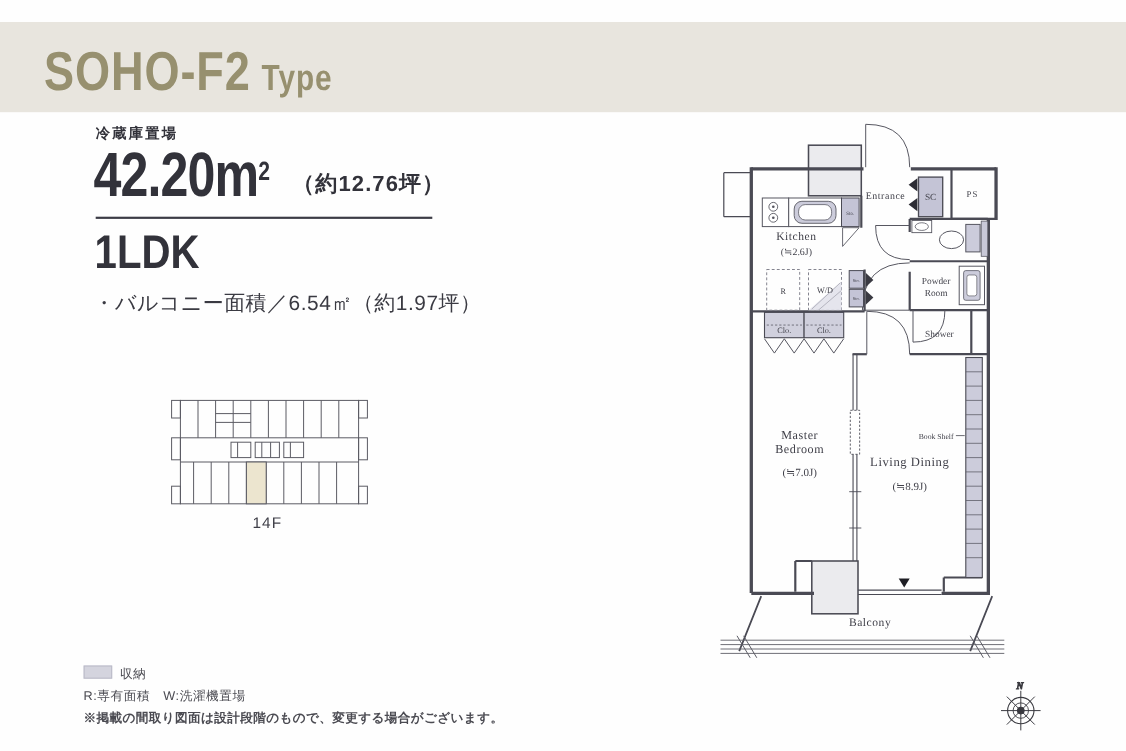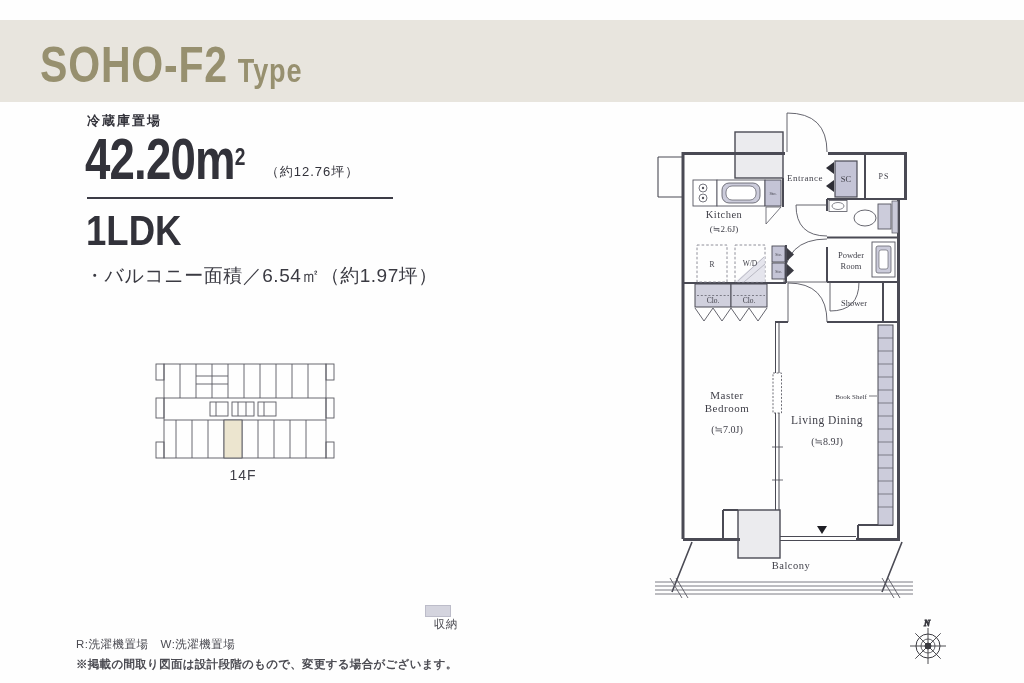--- a/index.html
+++ b/index.html
@@ -24,36 +24,36 @@
   .title-main{font-size:50px;font-weight:bold;letter-spacing:1px;}
   .title-sub{font-size:33px;font-weight:bold;letter-spacing:1px;}
   
   .area-label{position:absolute;left:87px;top:112px;font-size:13px;font-weight:bold;letter-spacing:2px;}
   .area-row{position:absolute;left:85px;top:131px;display:flex;align-items:flex-end;gap:12px;}
   .area-big{
     display:inline-block;font-size:57px;font-weight:bold;line-height:1;
     transform:scaleX(.8);transform-origin:left bottom;letter-spacing:-1px;
   }
   .area-sup{font-size:24px;vertical-align:14px;letter-spacing:0;}
-  .area-tsubo{font-size:13px;font-weight:normal;margin-left:-32px;margin-bottom:7px;letter-spacing:1px;}
+  .area-tsubo{font-size:20px;font-weight:bold;margin-left:-32px;margin-bottom:7px;letter-spacing:1px;}
   .info-divider{position:absolute;left:87px;top:197px;width:306px;height:2px;background:#3c3c46;}
   .plan-type{
     position:absolute;left:86px;top:209px;font-size:43px;font-weight:bold;line-height:1;
     transform:scaleX(.85);transform-origin:left top;letter-spacing:0px;
   }
   .balcony-note{position:absolute;left:85px;top:263px;font-size:19px;letter-spacing:.5px;color:#3a3a42;}
   
   .keyplan{position:absolute;left:150px;top:358px;}
   .keyplan text{font-family:"Liberation Sans",sans-serif;}
   
   .floorplan{position:absolute;left:650px;top:95px;}
   .floorplan text{font-family:"Liberation Serif", serif;fill:#3f3f48;}
   
   .legend{position:absolute;left:76px;top:605px;font-size:11.5px;color:#4b4b52;}
-  .legend-row{display:flex;align-items:flex-end;margin-bottom:5px;letter-spacing:.5px;flex-direction:column;}
+  .legend-row{display:flex;align-items:flex-start;margin-bottom:5px;letter-spacing:.5px;}
   .legend-swatch{width:24px;height:10px;background:#d4d4de;border:1px solid #bcbcc9;margin-right:7px;display:inline-block;}
   .legend-abbr{margin-bottom:5px;letter-spacing:.5px;}
   .legend-note{letter-spacing:.3px;font-weight:bold;}
 </style>
 </head>
 <body>
 
 <div class="header">
   <div class="title-wrap">
     <span class="title-main">SOHO-F2</span>
@@ -245,15 +245,15 @@
   <text x="201" y="304" font-size="7" text-anchor="middle">Book Shelf</text>
   <path d="M219,301 H227" stroke="#3f3f48" stroke-width="0.7"></path>
   <text x="141" y="474" font-size="10.5" text-anchor="middle" letter-spacing="0.5">Balcony</text>
 </svg>
 
 <div class="legend">
   <div class="legend-row">
     <span class="legend-swatch"></span>
     <span>収納</span>
   </div>
-  <div class="legend-abbr">R:洗濯機置場　W:洗濯機置場</div>
+  <div class="legend-abbr">R:専有面積　W:洗濯機置場</div>
   <div class="legend-note">※掲載の間取り図面は設計段階のもので、変更する場合がございます。</div>
 </div>
 
 </body></html>

